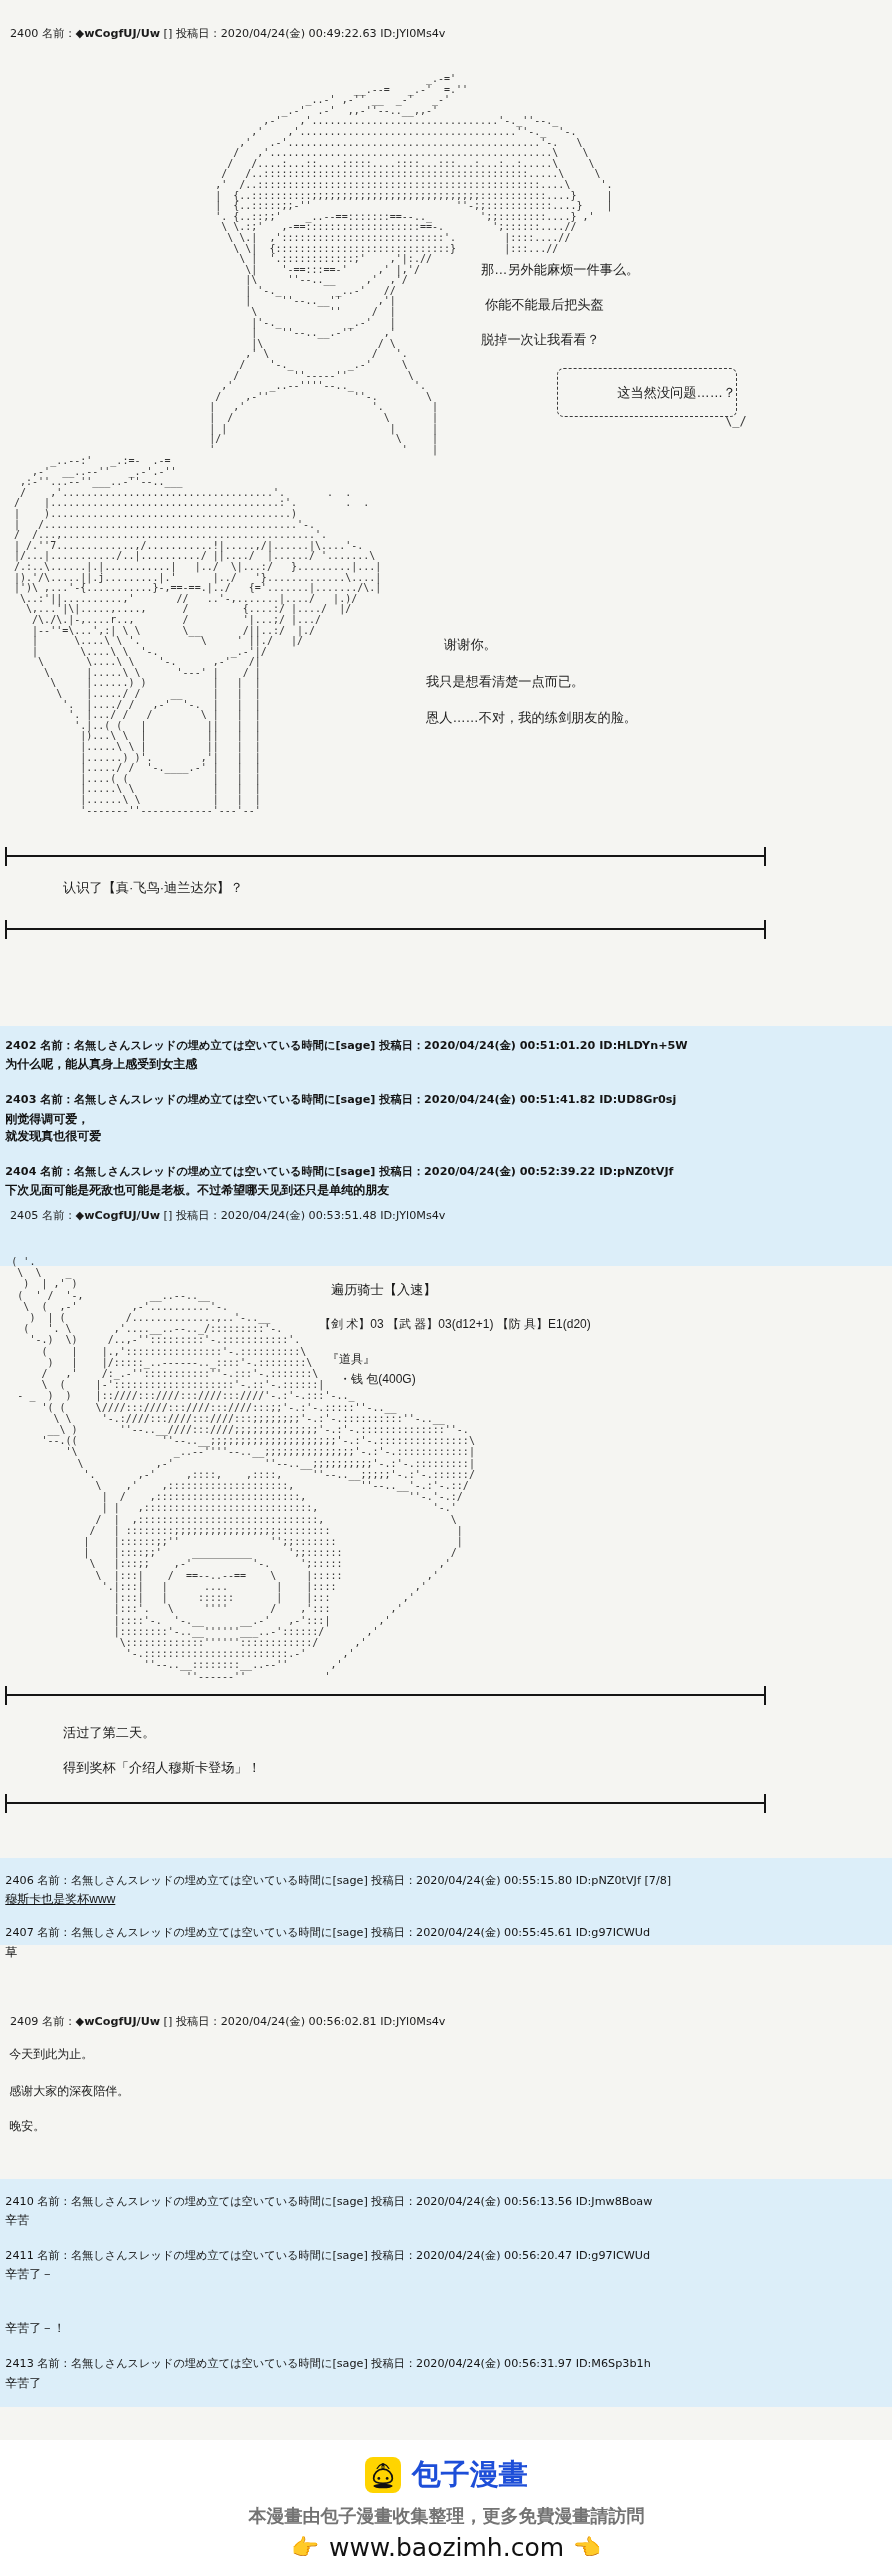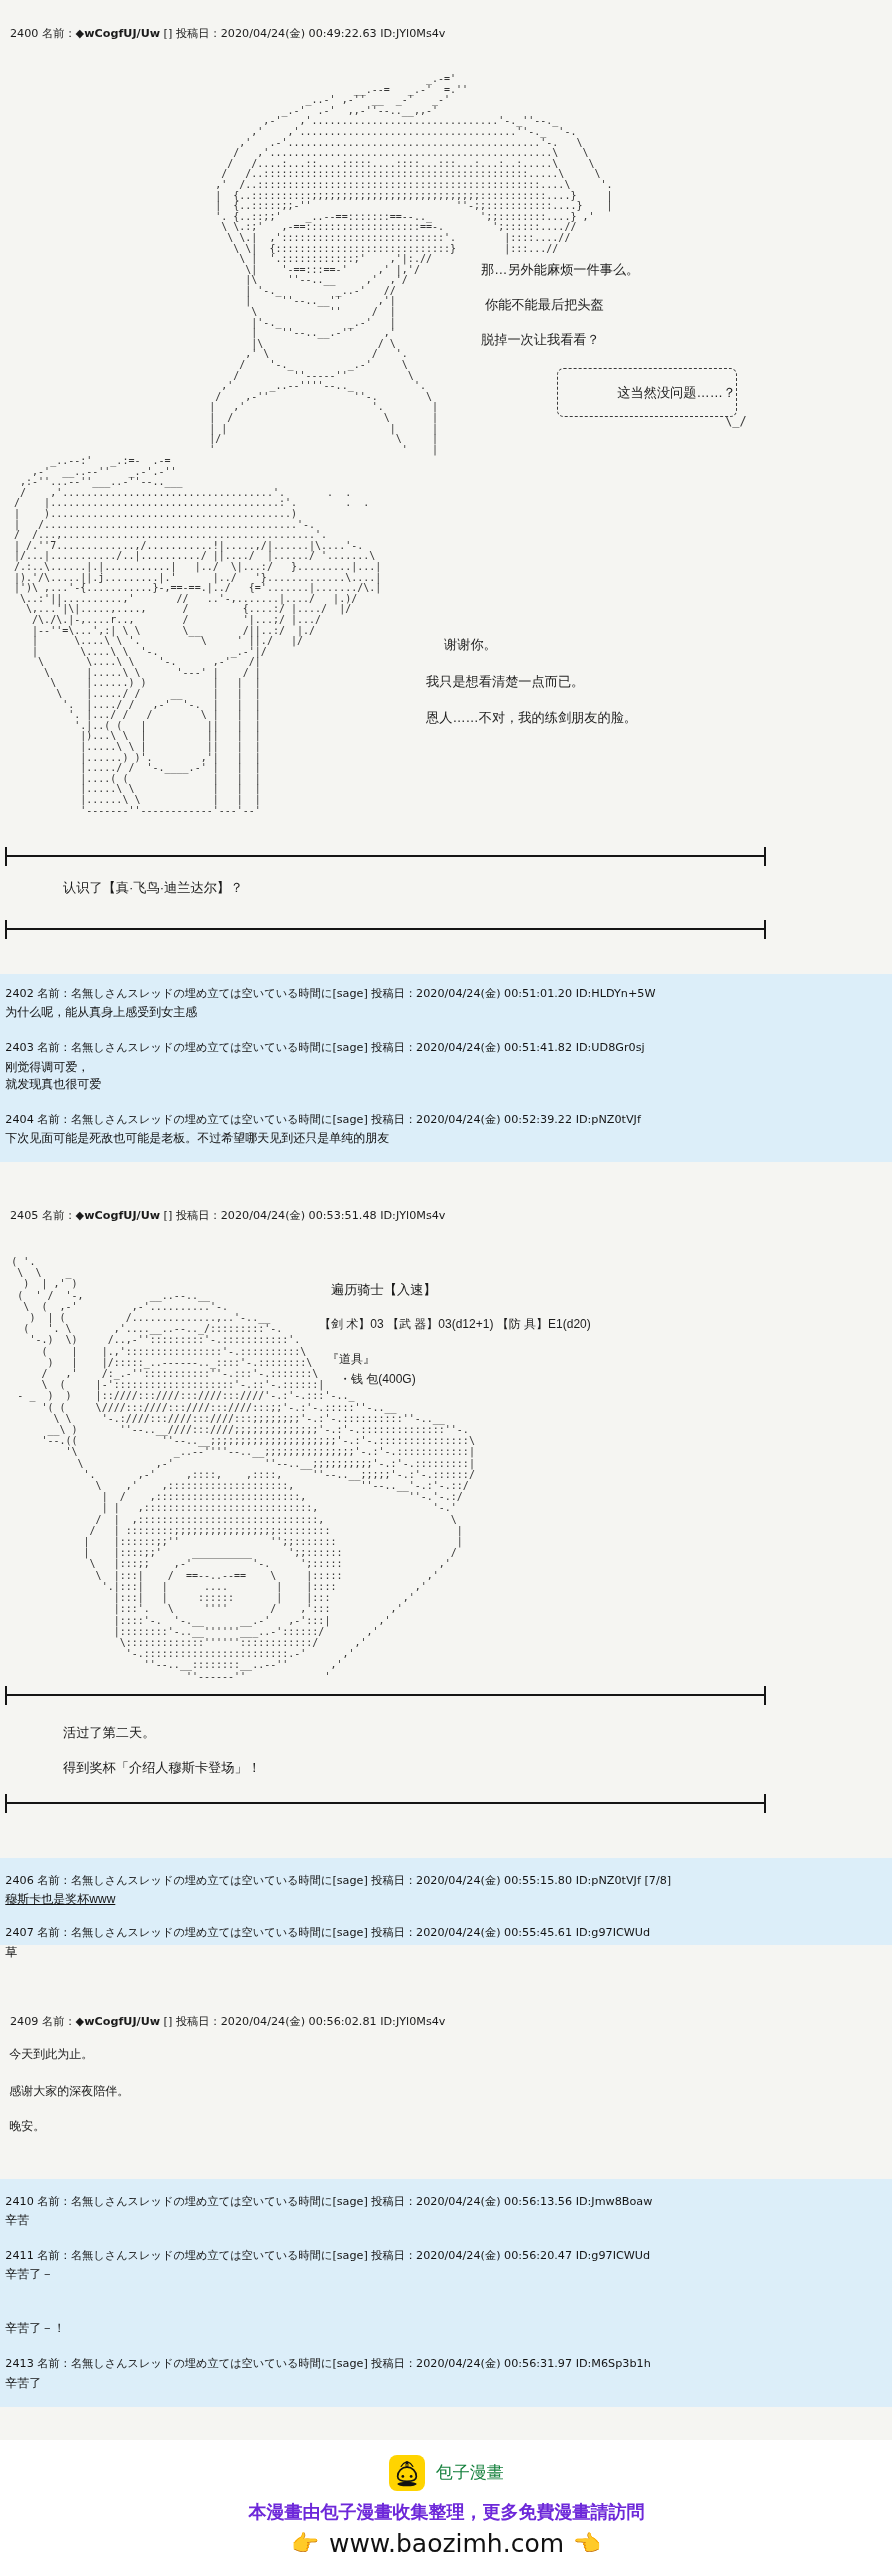--- a/index.html
+++ b/index.html
@@ -34,22 +34,22 @@
   .reply-block { position:absolute; left:0; width:893px; background:#dceef9; }
   .rhdr { position:absolute; left:5.3px; font-size:11.2px; color:#141414; white-space:nowrap;
           font-family:"DejaVu Sans", sans-serif; }
   .rbody { position:absolute; left:5.3px; font-size:12px; color:#111; white-space:nowrap; }
 
   .footer { position:absolute; left:0; top:2440px; width:893px; height:136px;
             background:#ffffff; display:flex; flex-direction:column; align-items:center; }
   .brand-row { margin-top:14.5px; display:flex; align-items:center; gap:10.6px; }
   .logo-box { width:36px; height:36px; background:#ffd400; border-radius:8px;
               display:flex; align-items:center; justify-content:center; }
-  .brand-name { font-size:17px; font-weight:normal; color:#15803d; }
-  .footer-line1 { margin-top:9.3px; font-size:18px; font-weight:bold; color:#6d28d9; }
+  .brand-name { font-size:29px; font-weight:bold; color:#1d4ed8; }
+  .footer-line1 { margin-top:9.3px; font-size:18px; font-weight:bold; color:#737373; }
   .url-row { margin-top:5.3px; display:flex; align-items:center; gap:9.3px; }
   .url-text { font-size:25px; color:#111; font-family:"DejaVu Sans", sans-serif; }
   .hand { font-size:22.5px; color:#e8a800; }
 </style>
 </head>
 <body>
 
 <div id="page">
 
   <div class="hdr" style="left:10px; top:26.4px;">
@@ -138,21 +138,21 @@
             '-------''------------'---'--'</pre>
 
   <div class="cn" style="left:444px; top:636px;">谢谢你。</div>
   <div class="cn" style="left:426px; top:673px;">我只是想看清楚一点而已。</div>
   <div class="cn" style="left:426px; top:709px;">恩人……不对，我的练剑朋友的脸。</div>
 
   <div class="divider" style="top:855px;"></div>
   <div class="cn" style="left:63px; top:879px;">认识了【真·飞鸟·迪兰达尔】？</div>
   <div class="divider" style="top:928px;"></div>
 
-  <section class="reply-block" style="top:974px; height:188px;">
+  <section class="reply-block" style="top:1026px; height:240px;font-weight:bold;">
     <div class="rhdr" style="top:12px;">2402 名前：名無しさんスレッドの埋め立ては空いている時間に[sage] 投稿日：2020/04/24(金) 00:51:01.20 ID:HLDYn+5W</div>
     <div class="rbody" style="top:30px;">为什么呢，能从真身上感受到女主感</div>
     <div class="rhdr" style="top:66px;">2403 名前：名無しさんスレッドの埋め立ては空いている時間に[sage] 投稿日：2020/04/24(金) 00:51:41.82 ID:UD8Gr0sj</div>
     <div class="rbody" style="top:85px;">刚觉得调可爱，</div>
     <div class="rbody" style="top:102px;">就发现真也很可爱</div>
     <div class="rhdr" style="top:138px;">2404 名前：名無しさんスレッドの埋め立ては空いている時間に[sage] 投稿日：2020/04/24(金) 00:52:39.22 ID:pNZ0tVJf</div>
     <div class="rbody" style="top:156px;">下次见面可能是死敌也可能是老板。不过希望哪天见到还只是单纯的朋友</div>
   </section>
 
   <div class="hdr" style="left:10px; top:1208px;">

